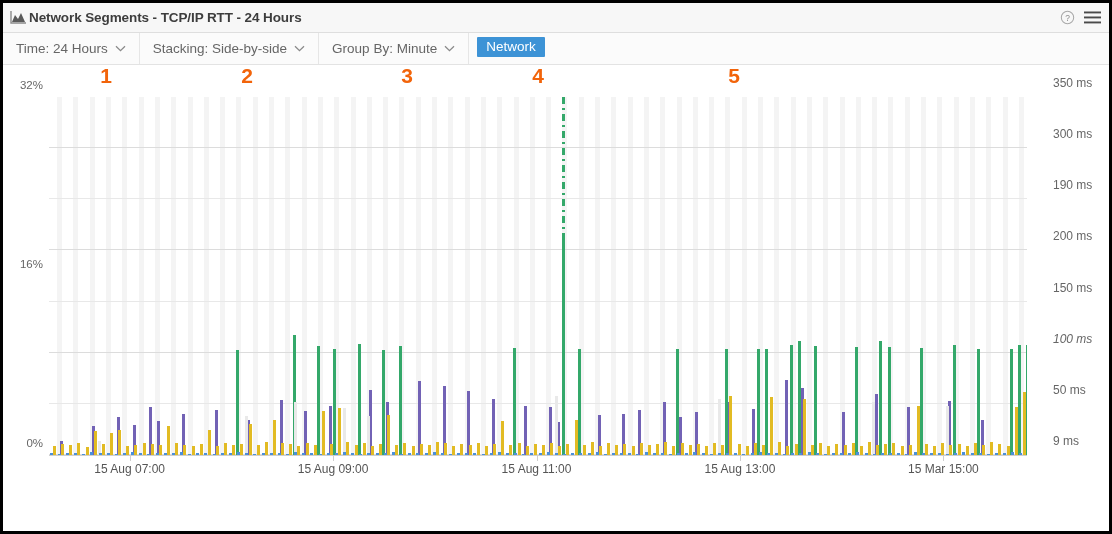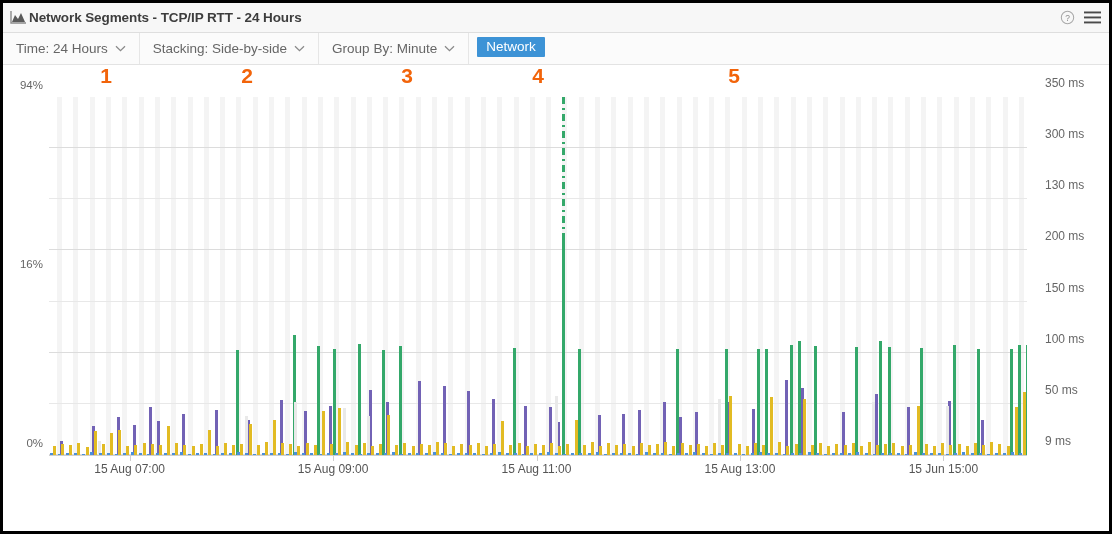--- a/index.html
+++ b/index.html
@@ -123,21 +123,21 @@
   }
 
   
   .ylab{
     position:absolute;right:0;
     font-size:11.5px;color:#666666;
     transform:translateY(-50%);
     white-space:nowrap;text-align:right;
   }
   .y2lab{
-    position:absolute;left:8px;
+    position:absolute;left:16px;
     font-size:12px;color:#666666;
     transform:translateY(-50%);
     white-space:nowrap;
   }
   .yaxis-left{position:absolute;left:0;top:8px;width:40px;height:358px;}
   .yaxis-right{position:absolute;left:1034px;top:8px;width:70px;height:358px;}
   .xaxis{
     position:absolute;left:46px;top:366px;width:978px;height:24px;
   }
   .xtick{
@@ -237,29 +237,29 @@
       <div class="annot-num" style="left: 404px; top: 0px; color: rgb(242, 100, 10);">3</div>
       <div class="annot-num" style="left: 535px; top: 0px; color: rgb(242, 100, 10);">4</div>
       <div class="annot-num" style="left: 731px; top: 0px; color: rgb(242, 100, 10);">5</div>
     </div>
 
   <div class="chart-wrap">
 
     <div class="yaxis-left" id="yaxis-left">
         <div class="ylab" style="bottom: 0px;">0%</div>
         <div class="ylab" style="bottom: 179px;">16%</div>
-        <div class="ylab" style="bottom: 358px;">94%</div>
+        <div class="ylab" style="bottom: 358px;">32%</div>
       </div>
     <div class="yaxis-right" id="yaxis-right">
         <div class="y2lab" style="bottom: 0px;">9 ms</div>
         <div class="y2lab" style="bottom: 51.1429px;">50 ms</div>
-        <div class="y2lab" style="bottom: 102.286px;">100 ms</div>
+        <div class="y2lab" style="bottom: 102.286px; font-style: italic;">100 ms</div>
         <div class="y2lab" style="bottom: 153.429px;">150 ms</div>
         <div class="y2lab" style="bottom: 204.571px;">200 ms</div>
-        <div class="y2lab" style="bottom: 255.714px;">130 ms</div>
+        <div class="y2lab" style="bottom: 255.714px;">190 ms</div>
         <div class="y2lab" style="bottom: 306.857px;">300 ms</div>
         <div class="y2lab" style="bottom: 358px;">350 ms</div>
       </div>
 
     <div class="plot" id="plot">
       <div class="band-layer" id="band-layer">
           <div class="vband" style="left: 8.15px; width: 5.053px;"></div>
           <div class="vband" style="left: 24.45px; width: 5.053px;"></div>
           <div class="vband" style="left: 40.75px; width: 5.053px;"></div>
           <div class="vband" style="left: 57.05px; width: 5.053px;"></div>
@@ -649,19 +649,19 @@
     <div class="xaxis" id="xaxis">
         <div class="xtick" style="left: 80.685px;"></div>
         <div class="xlab" style="left: 80.685px;">15 Aug 07:00</div>
         <div class="xtick" style="left: 284.109px;"></div>
         <div class="xlab" style="left: 284.109px;">15 Aug 09:00</div>
         <div class="xtick" style="left: 487.533px;"></div>
         <div class="xlab" style="left: 487.533px;">15 Aug 11:00</div>
         <div class="xtick" style="left: 690.957px;"></div>
         <div class="xlab" style="left: 690.957px;">15 Aug 13:00</div>
         <div class="xtick" style="left: 894.381px;"></div>
-        <div class="xlab" style="left: 894.381px;">15 Jun 15:00</div>
+        <div class="xlab" style="left: 894.381px;">15 Mar 15:00</div>
       </div>
 
 
   </div>
 
 </div>
 
 </body></html>

